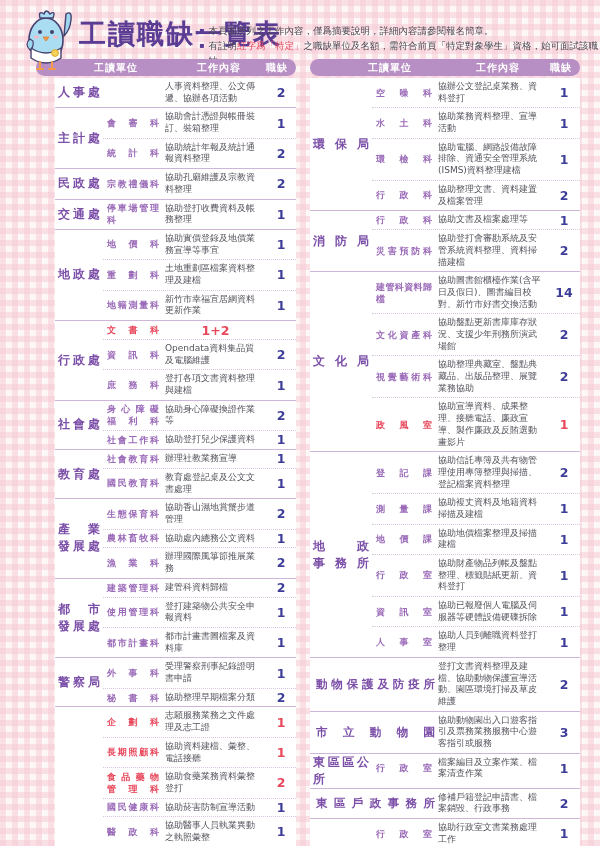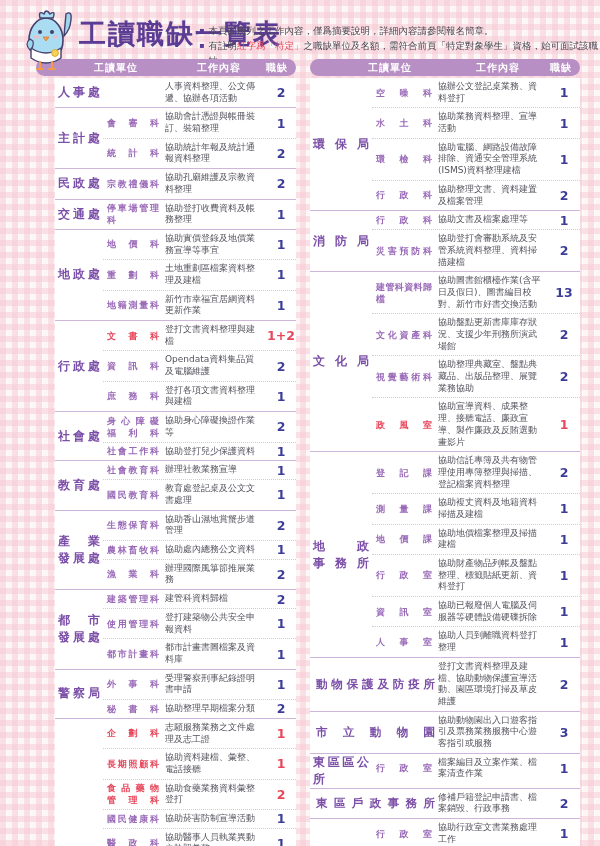--- a/index.html
+++ b/index.html
@@ -189,21 +189,20 @@
               </div>
             </div>
           </div>
           <div class="group">
             <div class="dept">
               <span class="jc">行政處</span>
             </div>
             <div class="rows">
               <div class="row red">
                 <div class="unit jc">文 書 科</div>
-                <div class="desc">登打文書資料整理與建檔</div>
                 <div class="cnt">1<span class="extra">+2</span></div>
               </div>
               <div class="row">
                 <div class="unit jc">資 訊 科</div>
                 <div class="desc">Opendata資料集品質及電腦維護</div>
                 <div class="cnt">2</div>
               </div>
               <div class="row">
                 <div class="unit jc">庶 務 科</div>
                 <div class="desc">登打各項文書資料整理與建檔</div>
@@ -394,21 +393,21 @@
             </div>
           </div>
           <div class="group">
             <div class="dept">
               <span class="jc">文化局</span>
             </div>
             <div class="rows">
               <div class="row">
                 <div class="unit jc">建管科資料歸檔</div>
                 <div class="desc">協助圖書館櫃檯作業(含平日及假日)、圖書編目校對、新竹市好書交換活動</div>
-                <div class="cnt">13</div>
+                <div class="cnt">14</div>
               </div>
               <div class="row">
                 <div class="unit jc">文化資產科</div>
                 <div class="desc">協助盤點更新書庫庫存狀況、支援少年刑務所演武場館</div>
                 <div class="cnt">2</div>
               </div>
               <div class="row">
                 <div class="unit jc">視覺藝術科</div>
                 <div class="desc">協助整理典藏室、盤點典藏品、出版品整理、展覽業務協助</div>
                 <div class="cnt">2</div>

